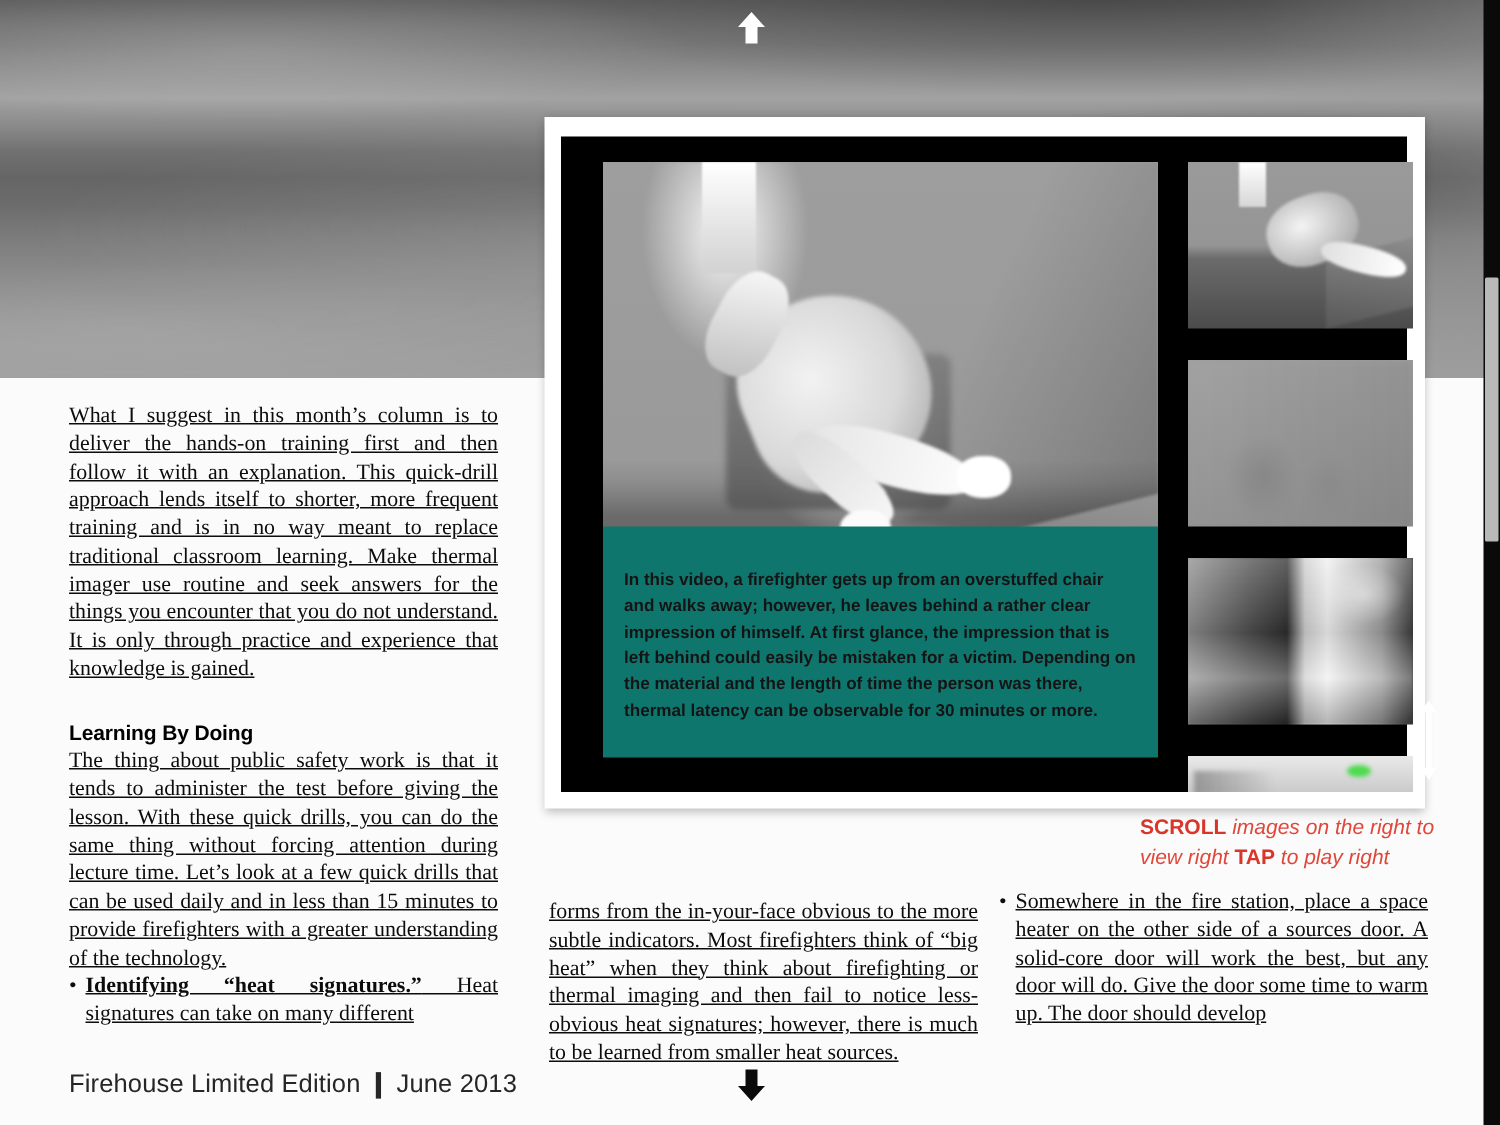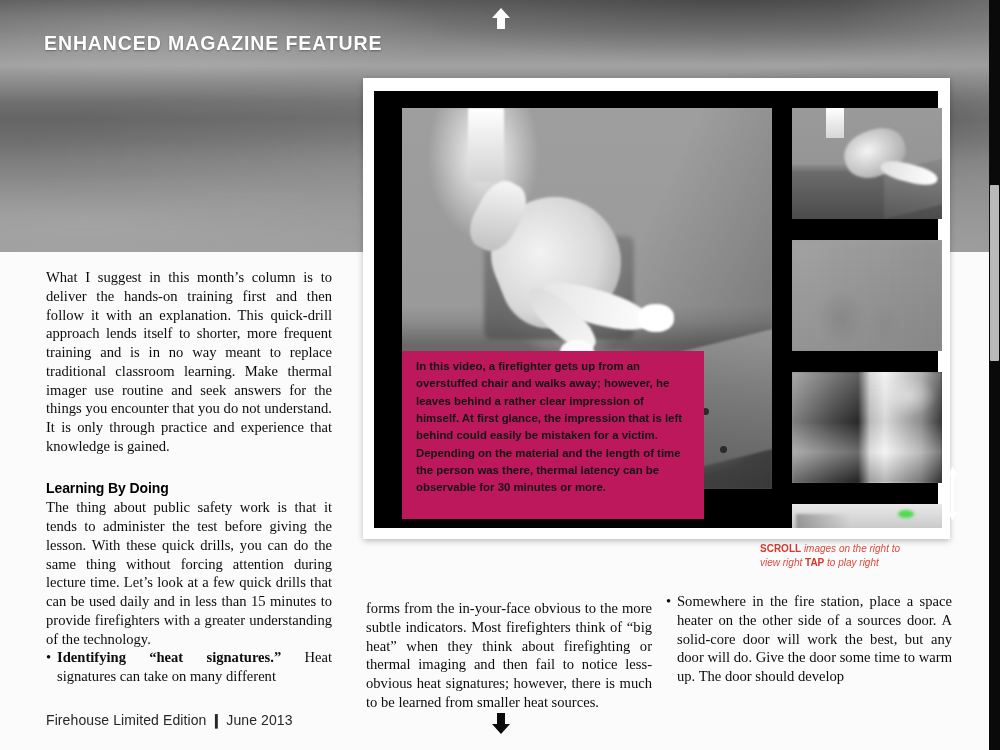--- a/index.html
+++ b/index.html
@@ -206,23 +206,23 @@
     filter: blur(1px);
   }
   .dark-spot {
     position:absolute; width:7px; height:7px; border-radius:50%;
     background:#2a2a2a; filter: blur(.6px);
   }
 
   .caption-box {
     position: absolute;
     left: 28px; top: 260px;
-    width: 302px;
-    background: #be185d;
-    padding: 7px 14px 22px 14px;
+    width: 370px;
+    background: #0f766e;
+    padding: 28px 14px 22px 14px;
     font-family: "Liberation Sans", sans-serif;
     font-weight: bold;
     font-size: 11.4px;
     line-height: 1.52;
     color: #141414;
     z-index: 5;
   }
 
   
   .thumb-col {
@@ -286,38 +286,38 @@
     width: 17px; height: 55px;
     z-index: 6;
   }
 
   
   .hint {
     position: absolute;
     left: 760px; top: 542px;
     width: 200px;
     font-family: "Liberation Sans", sans-serif;
-    font-size: 10px;
+    font-size: 14px;
     line-height: 1.42;
     color: #e0473a;
     font-style: italic;
     z-index: 20;
   }
   .hint b { font-style: normal; font-weight: bold; color: #d8362a; }
 
   
   .col {
     position: absolute;
     font-family: "Liberation Serif", serif;
     font-size: 14.6px;
     line-height: 1.285;
     color: #0c0c0c;
     text-align: justify;
   }
-  .col p { text-indent: 0; margin: 0 0 0 0; }
+  .col p { text-indent: 0; margin: 0 0 0 0; text-decoration: underline; }
   .col p + p { margin-top: 0; }
   .subhead {
     font-family: "Liberation Sans", sans-serif;
     font-weight: bold;
     font-size: 14px;
     margin: 24px 0 1px 0;
     color: #000;
     text-align: left;
     letter-spacing: -0.1px;
   }
@@ -333,35 +333,34 @@
 
   #col-left  { left: 46px;  top: 268px; width: 286px; }
   #col-mid   { left: 366px; top: 556px; width: 286px; margin-top: 43px; }
   #col-right { left: 666px; top: 592px; width: 286px; }
 
   
   .footer {
     position: absolute;
     left: 46px; top: 712px;
     font-family: "Liberation Sans", sans-serif;
-    font-size: 14px;
+    font-size: 17px;
     color: #262626;
     letter-spacing: .1px;
   }
   .footer .sep { font-weight: bold; }
 </style>
 </head>
 <body>
 
 <div id="page">
 
   <div class="hero">
     <div class="hero-right-fade"></div>
   </div>
-  <div class="hero-title">ENHANCED MAGAZINE FEATURE</div>
 
   <div class="arrow-up">
     <svg width="26" height="26" viewBox="0 0 26 26" aria-hidden="true">
       <path d="M13 2 L22 12 L17 12 L17 23 L9 23 L9 12 L4 12 Z" fill="#ffffff"></path>
     </svg>
   </div>
 
   <div class="arrow-down">
     <svg width="26" height="26" viewBox="0 0 26 26" aria-hidden="true">
       <path d="M13 24 L22 14 L17 14 L17 3 L9 3 L9 14 L4 14 Z" fill="#0a0a0a"></path>

